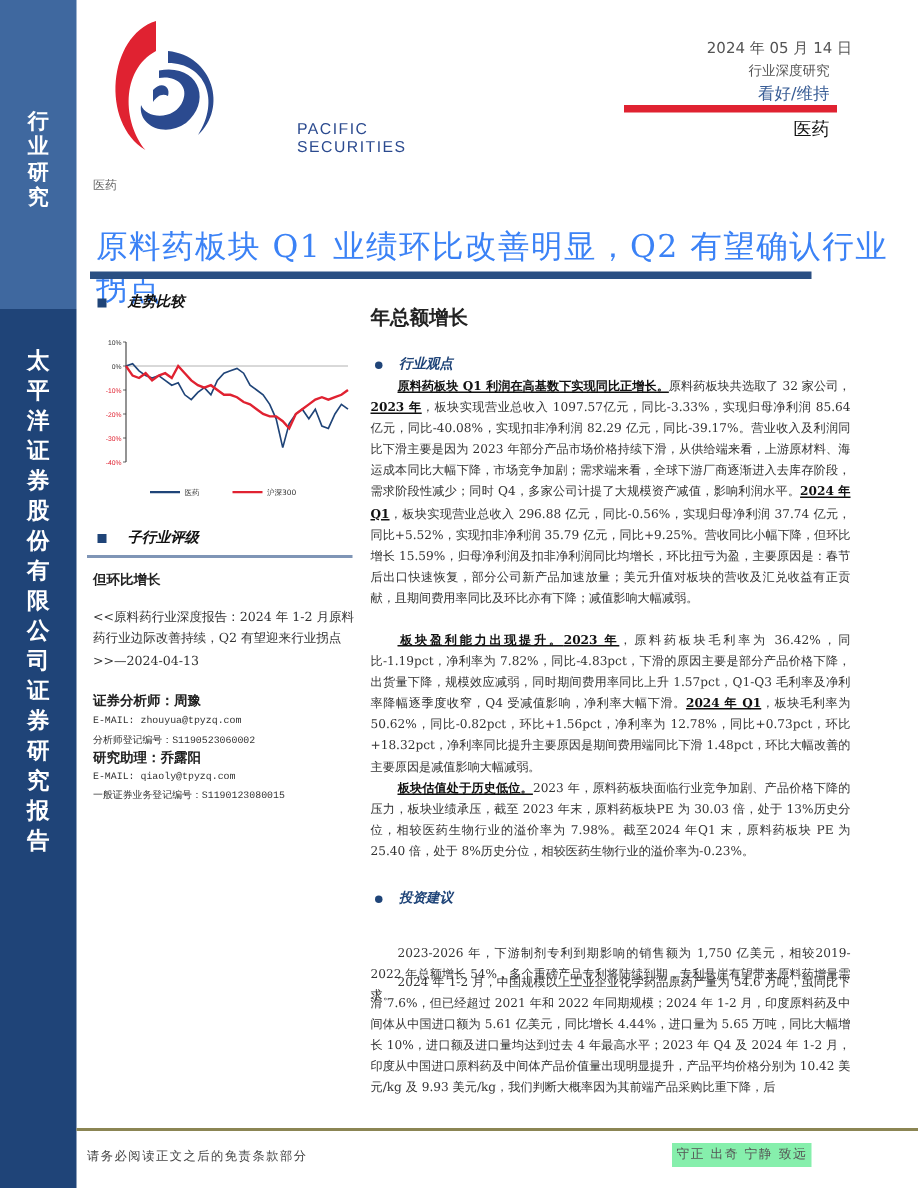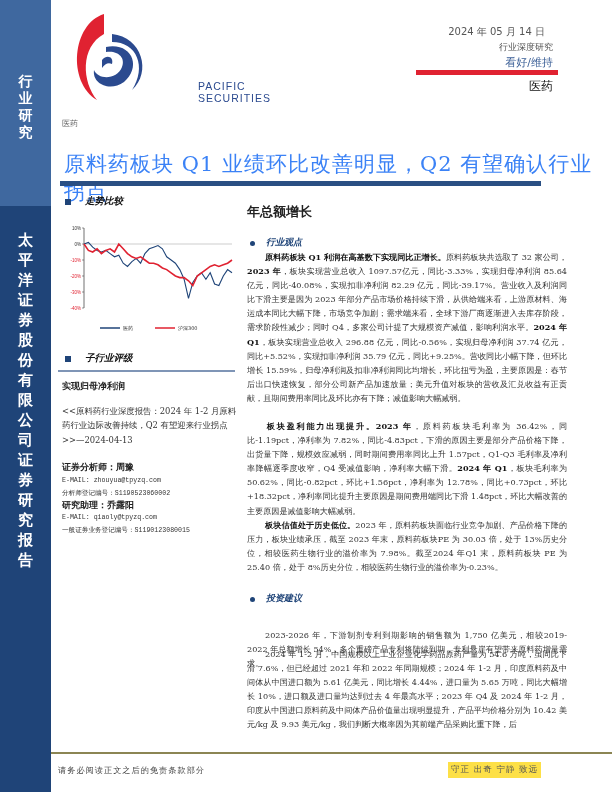--- a/index.html
+++ b/index.html
@@ -10,21 +10,21 @@
   .sidebar-bottom { position: absolute; left: 0; top: 206px; width: 51px; height: 586px; background: #1f4478; }
   .vtext { position: absolute; left: 0; width: 51px; color: #fff; font-weight: bold; text-align: center; font-family: "DejaVu Serif", serif; }
   .vtext span { display: block; }
   .vt1 { top: 73px; font-size: 14px; line-height: 17px; }
   .vt2 { top: 230px; font-size: 15px; line-height: 20px; }
 
   .logo { position: absolute; left: 62px; top: 12px; width: 200px; height: 90px; }
   .logo-cn { position: absolute; left: 136px; top: 38px; font-size: 22px; font-weight: bold; color: #e02231; letter-spacing: 1px; font-family: "DejaVu Sans", sans-serif; }
   .logo-en { position: absolute; left: 136px; top: 68px; font-size: 10.5px; color: #2b4a8f; letter-spacing: 1px; font-family: "Liberation Sans", sans-serif; }
 
-  .hdr-date { position: absolute; right: 67px; top: 25px; font-size: 10px; color: #555; }
+  .hdr-date { position: absolute; right: 44px; top: 25px; font-size: 10px; color: #555; }
   .hdr-type { position: absolute; right: 59px; top: 41px; font-size: 9px; color: #555; }
   .hdr-rating { position: absolute; right: 59px; top: 55px; font-size: 11px; color: #3a5e96; }
   .hdr-redbar { position: absolute; left: 416px; top: 70px; width: 142px; height: 5px; background: #e02231; }
   .hdr-sector { position: absolute; right: 59px; top: 78px; font-size: 12px; color: #111; }
 
   .crumb { position: absolute; left: 62px; top: 118px; font-size: 8px; color: #666; }
   .title { position: absolute; left: 64px; top: 150px; font-size: 21px; color: #3b82f6; letter-spacing: 1px; font-family: "DejaVu Serif", serif; }
   .title-bar { position: absolute; left: 60px; top: 181px; width: 481px; height: 5px; background: #2a4f83; }
 
   .sec-head { position: absolute; font-size: 9.5px; font-weight: bold; font-style: italic; color: #111; font-family: "DejaVu Serif", serif; }
@@ -35,26 +35,26 @@
   .left-divider { position: absolute; left: 58px; top: 370px; width: 177px; height: 1.5px; background: #7f95b6; }
   .rel-title { position: absolute; left: 62px; top: 380px; font-size: 9px; font-weight: bold; font-family: "DejaVu Serif", serif; }
   .rel-body { position: absolute; left: 62px; top: 404px; width: 178px; font-size: 8.4px; line-height: 14.3px; color: #333; font-family: "DejaVu Serif", serif; }
   .an-title { position: absolute; left: 62px; font-size: 9px; font-weight: bold; font-family: "DejaVu Serif", serif; }
   .an-line { position: absolute; left: 62px; font-size: 6.6px; color: #333; font-family: "Liberation Mono", monospace; }
 
   .summary-title { position: absolute; left: 247px; top: 203px; font-size: 13px; font-weight: bold; font-family: "DejaVu Serif", serif; }
   .bullet { position: absolute; width: 5px; height: 5px; border-radius: 50%; background: #1f4478; }
   .sub-head { position: absolute; font-size: 9px; font-weight: bold; font-style: italic; color: #1f4478; font-family: "DejaVu Serif", serif; }
   .para { position: absolute; left: 247px; width: 320px; font-size: 8.1px; line-height: 14.1px; color: #333; text-align: justify; font-family: "DejaVu Serif", serif; }
-  .para b { color: #111; }
+  .para b { color: #111; text-decoration: underline; }
   .indent { display: inline-block; width: 18px; }
 
   .footer-line { position: absolute; left: 51px; top: 752px; width: 561px; height: 2px; background: #8b8553; }
   .footer-left { position: absolute; left: 58px; top: 765px; font-size: 8.2px; color: #444; letter-spacing: 1px; font-family: "DejaVu Serif", serif; }
-  .footer-right { position: absolute; left: 448px; top: 762px; font-size: 8.5px; color: #555; background: #fde047; padding: 2px 3px; letter-spacing: 1px; font-family: "DejaVu Serif", serif; }
+  .footer-right { position: absolute; left: 448px; top: 762px; font-size: 8.5px; color: #555; background: #86efac; padding: 2px 3px; letter-spacing: 1px; font-family: "DejaVu Serif", serif; }
 </style>
 </head>
 <body>
 
 <div class="sidebar-top"></div>
 <div class="sidebar-bottom"></div>
 <div class="vtext vt1">
   <span>行</span>
   <span>业</span>
   <span>研</span>
@@ -125,21 +125,21 @@
       <text x="61" y="110" font-size="5" fill="#333">医药</text>
       <line x1="93" y1="108" x2="113" y2="108" stroke="#e02231" stroke-width="1.5"></line>
       <text x="116" y="110" font-size="5" fill="#333">沪深300</text>
     </svg>
 </div>
 
 <div class="sq" style="left:65px;top:356px;"></div>
 <div class="sec-head" style="left:85px;top:352px;">子行业评级</div>
 
 <div class="left-divider"></div>
-<div class="rel-title">实现归母净利润</div>
+<div class="rel-title">但环比增长</div>
 <div class="rel-body">&lt;&lt;原料药行业深度报告：2024 年 1-2 月原料药行业边际改善持续，Q2 有望迎来行业拐点&gt;&gt;—2024-04-13</div>
 
 <div class="an-title" style="top:461px;">证券分析师：周豫</div>
 <div class="an-line" style="top:477px;">E-MAIL: zhouyua@tpyzq.com</div>
 <div class="an-line" style="top:489px;">分析师登记编号：S1190523060002</div>
 <div class="an-title" style="top:499px;">研究助理：乔露阳</div>
 <div class="an-line" style="top:514px;">E-MAIL: qiaoly@tpyzq.com</div>
 <div class="an-line" style="top:526px;">一般证券业务登记编号：S1190123080015</div>
 
 <div class="summary-title">年总额增长</div>

